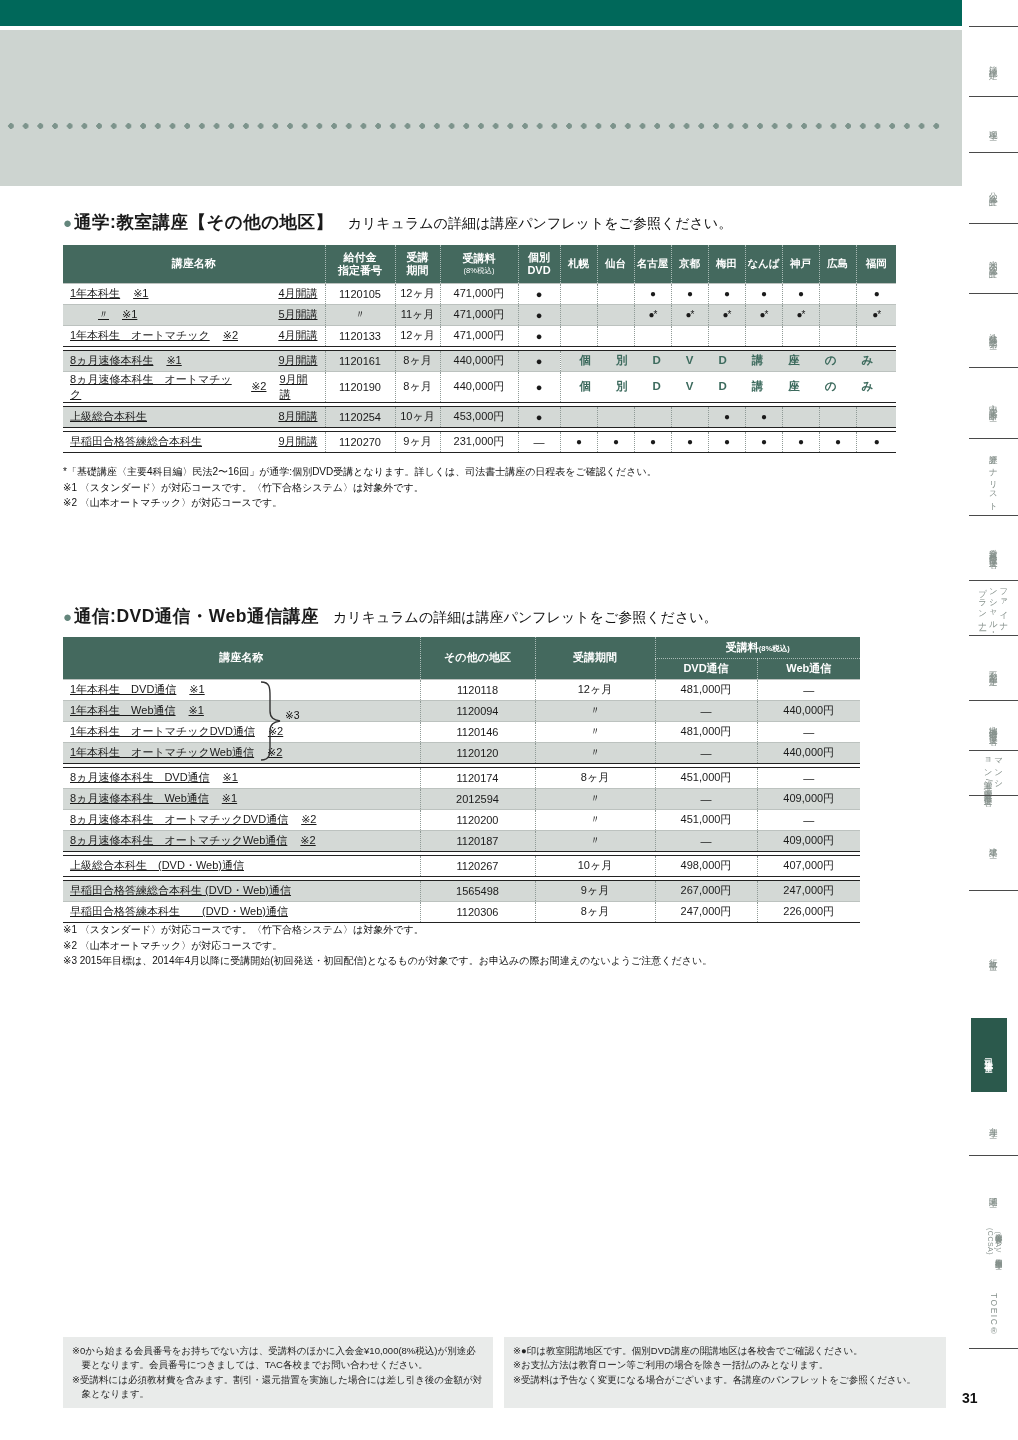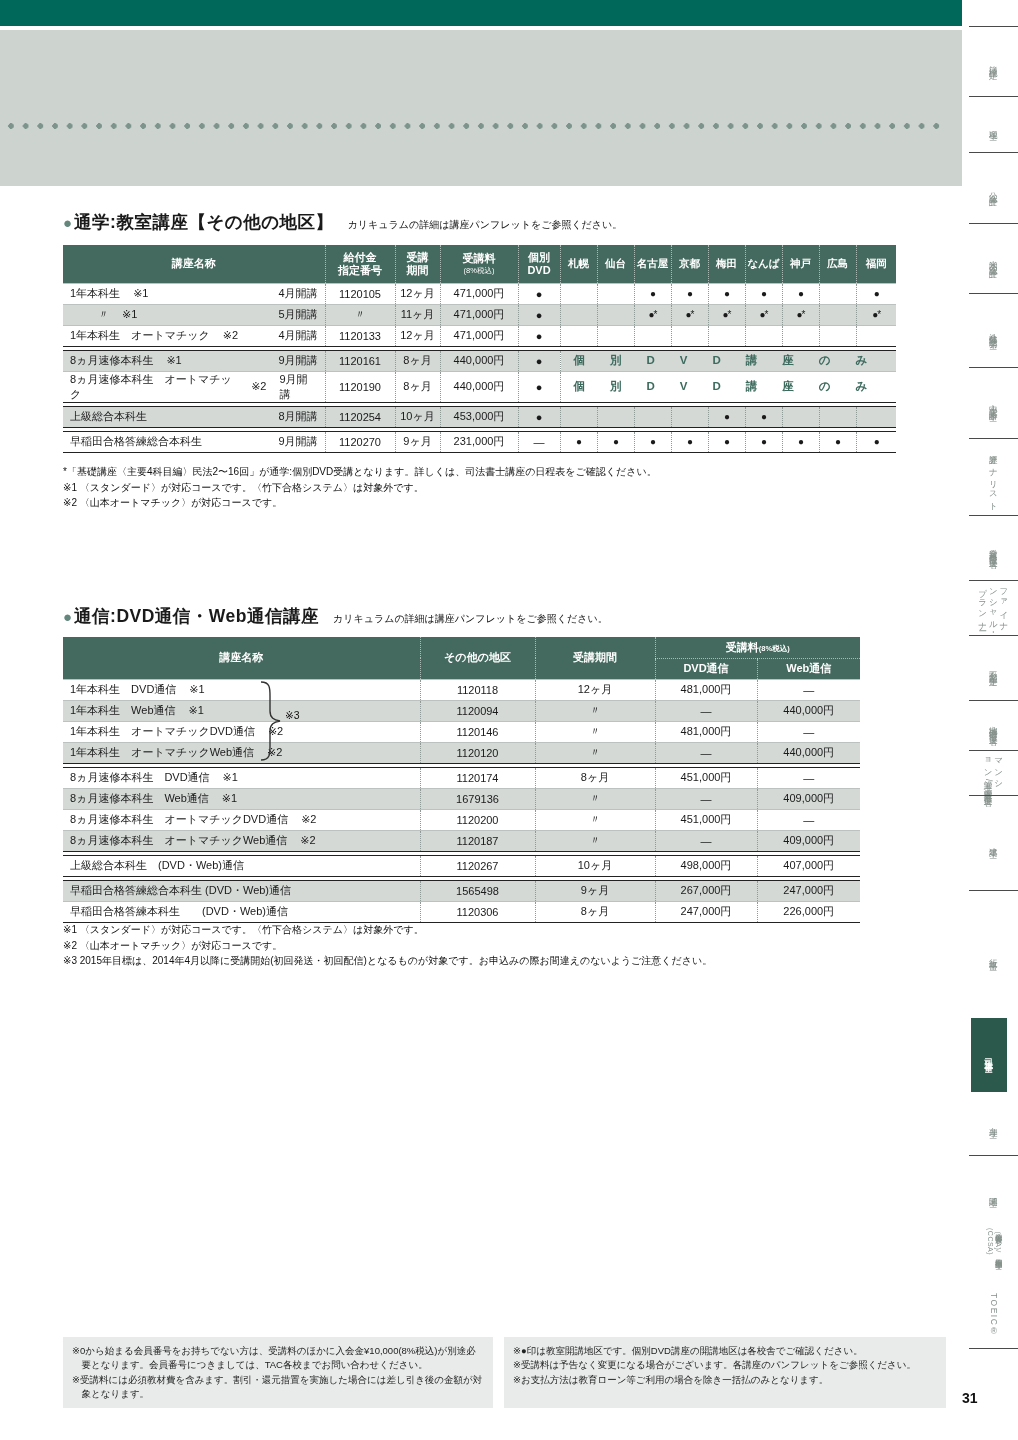--- a/index.html
+++ b/index.html
@@ -11,48 +11,48 @@
   
   .band-teal{position:absolute;left:0;top:0;width:962px;height:26px;background:#00685a;}
   .band-gray{position:absolute;left:0;top:30px;width:962px;height:156px;background:#cdd4d0;}
   .dot-row{position:absolute;left:4px;top:90px;width:938px;height:12px;
     background-image:radial-gradient(circle at 7px 6px,#7d948c 2.6px,transparent 3px);
     background-size:14.7px 12px;background-repeat:repeat-x;}
   
   .sec-head{position:absolute;left:63px;display:flex;align-items:baseline;}
   .sec-bullet{font-size:15px;color:#64867c;margin-right:2px;}
   .sec-title{font-size:17.5px;font-weight:bold;letter-spacing:.5px;}
-  .sec-sub{font-size:10px;margin-left:14px;color:#111;}
+  .sec-sub{font-size:14px;margin-left:14px;color:#111;}
   
   .twrap{position:absolute;left:63px;}
   table{border-collapse:collapse;table-layout:fixed;background:#fff;border-bottom:1.5px solid #222;}
   .t1{width:833px;} .t2{width:797px;}
   th{background:#44695e;color:#fff;font-weight:bold;font-size:11px;padding:2px 0;vertical-align:middle;text-align:center;}
   th.cityh{font-size:10.5px;}
   th{border-left:1px dotted rgba(255,255,255,.55);}
   th.nol{border-left:none;}
   .t1 thead tr{height:38px;}
   .t2 thead tr{height:21px;}
   thead{border-bottom:1px solid #1a1a1a;}
   .prewrap{white-space:pre-line;line-height:1.2;}
   .fee-sub{display:block;font-size:7.5px;font-weight:normal;}
   .fee-sub-inline{font-size:7.5px;font-weight:bold;}
   tbody td{border-left:1px dotted #8f9a96;height:20px;text-align:center;padding:0;font-size:11px;}
-  tbody td:first-child{border-left:none;}
+  tbody td:first-child{border-left:none;text-decoration:underline;}
   tbody tr{background:#fff;}
   tbody tr.alt{background:#d4d9d6;}
   tbody tr:not(.sep) td{border-top:1px solid #bcc2bf;}
   tr.sep td{height:3px;background:#fff;border-left:none;border-top:1.5px solid #222;border-bottom:1.5px solid #222;}
   td.name{text-align:left;}
   .nc{display:flex;align-items:center;gap:13px;padding:0 7px;}
   .mo{margin-left:auto;}
   .ind .nm{padding-left:28px;}
   td.city{font-size:10px;letter-spacing:-1px;}
   td.dvdonly{text-align:left;color:#3c6a5d;font-weight:bold;font-size:11.5px;
-    letter-spacing:25px;padding-left:13px;white-space:nowrap;overflow:hidden;}
+    letter-spacing:25px;padding-left:19px;white-space:nowrap;overflow:hidden;}
   
   .notes{position:absolute;left:63px;width:860px;font-size:10px;line-height:1.55;color:#111;}
   .notes div{padding-left:1.2em;text-indent:-1.2em;}
   .footer-boxes{position:absolute;left:63px;top:1337px;display:flex;gap:11px;border-radius:17px;}
   .fbox{background:#e9ebea;padding:7px 9px;font-size:9.5px;line-height:1.5;color:#222;}
   .fbox.l{width:412px;} .fbox.r{width:424px;}
   .fbox div{padding-left:1em;text-indent:-1em;}
   .pagenum{position:absolute;left:962px;top:1390px;font-size:14px;font-weight:bold;color:#111;}
   
   .brace{position:absolute;left:196px;top:44px;}
@@ -367,21 +367,21 @@
       <td>451,000円</td>
       <td>—</td>
     </tr>
     <tr class="alt">
       <td class="name">
             <div class="nc">
               <span class="nm">8ヵ月速修本科生　Web通信</span>
               <span class="nt">※1</span>
             </div>
           </td>
-      <td>1679136</td>
+      <td>2012594</td>
       <td>〃</td>
       <td>—</td>
       <td>409,000円</td>
     </tr>
     <tr>
       <td class="name">
             <div class="nc">
               <span class="nm">8ヵ月速修本科生　オートマチックDVD通信</span>
               <span class="nt">※2</span>
             </div>
@@ -457,22 +457,22 @@
   <div>※3 2015年目標は、2014年4月以降に受講開始(初回発送・初回配信)となるものが対象です。お申込みの際お間違えのないようご注意ください。</div>
 </div>
 
 <div class="footer-boxes">
   <div class="fbox l">
     <div>※0から始まる会員番号をお持ちでない方は、受講料のほかに入会金¥10,000(8%税込)が別途必要となります。会員番号につきましては、TAC各校までお問い合わせください。</div>
     <div>※受講料には必須教材費を含みます。割引・還元措置を実施した場合には差し引き後の金額が対象となります。</div>
   </div>
   <div class="fbox r">
     <div>※●印は教室開講地区です。個別DVD講座の開講地区は各校舎でご確認ください。</div>
+    <div>※お支払方法は教育ローン等ご利用の場合を除き一括払のみとなります。</div>
     <div>※受講料は予告なく変更になる場合がございます。各講座のパンフレットをご参照ください。</div>
-    <div>※お支払方法は教育ローン等ご利用の場合を除き一括払のみとなります。</div>
   </div>
 </div>
 
 <div class="pagenum">31</div>
 
 <div class="vtab" style="top:26px;height:70px;">
     <span class="vtext">簿記検定</span>
   </div>
 <div class="vtab" style="top:96px;height:56px;">
     <span class="vtext">税理士</span>

